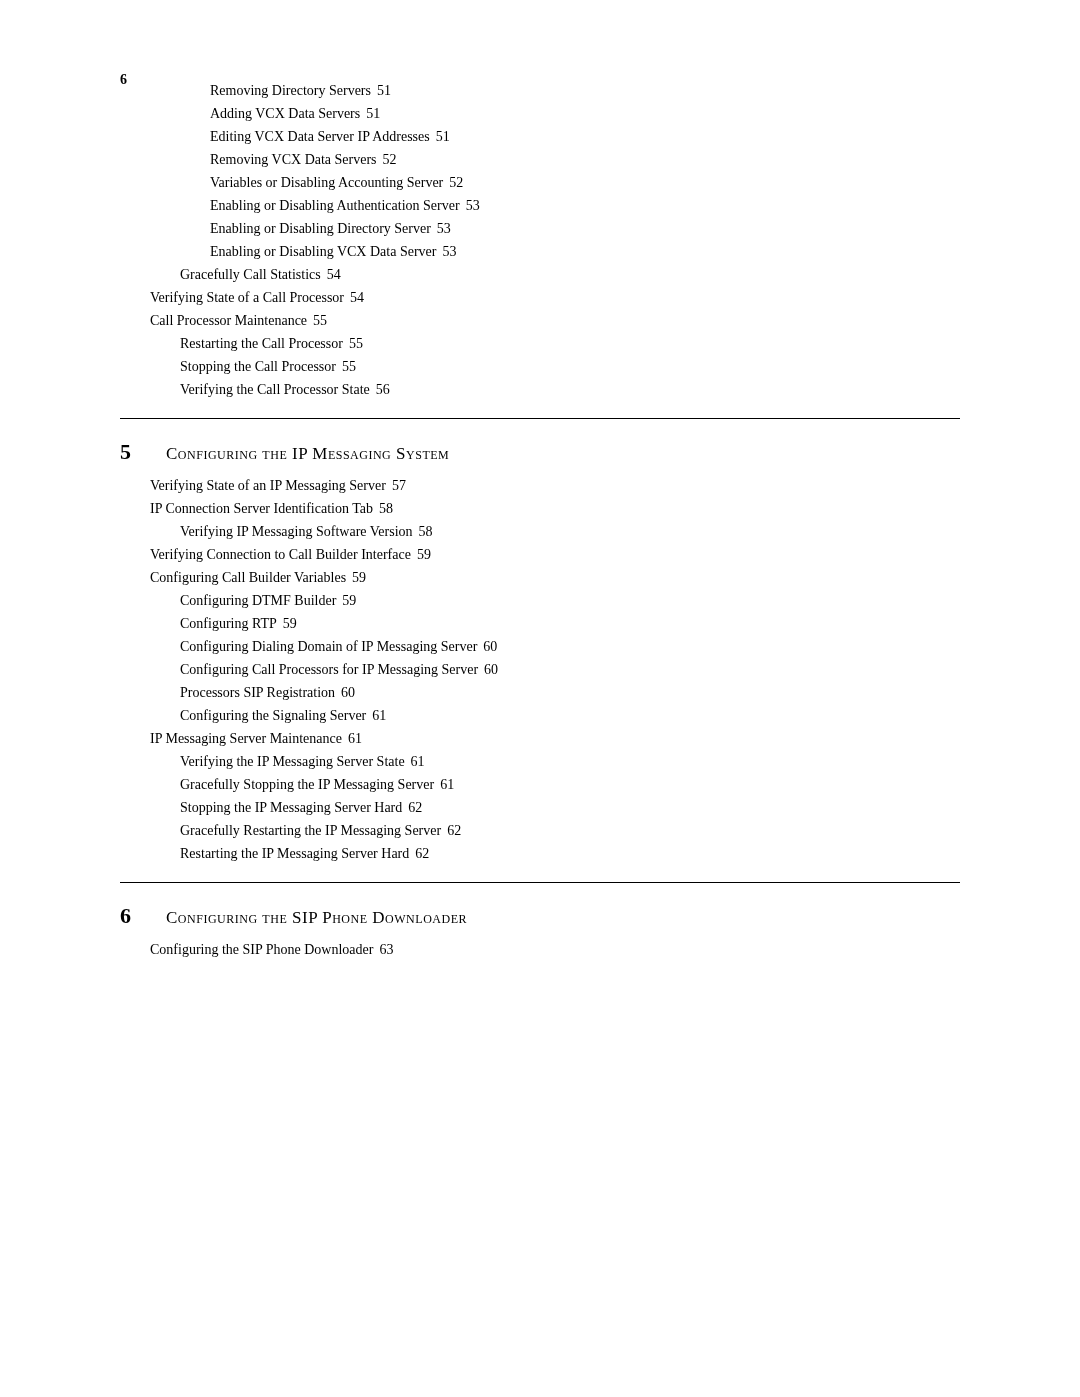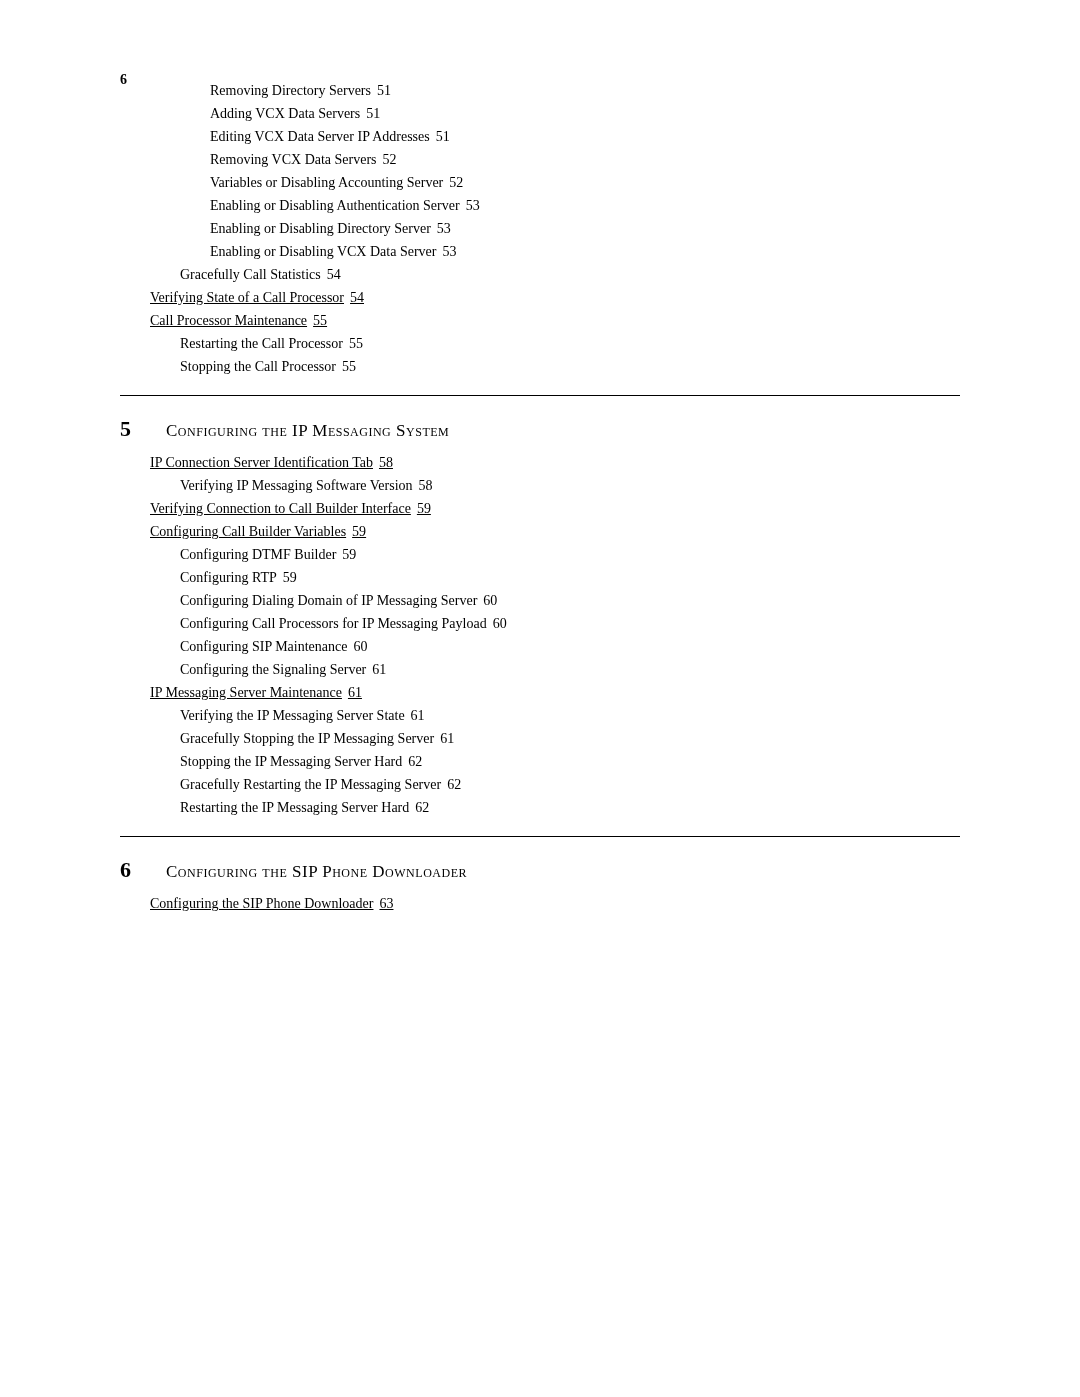--- a/index.html
+++ b/index.html
@@ -46,21 +46,21 @@
     }
 
     .toc-text {
       white-space: nowrap;
     }
 
     .toc-page {
       margin-left: 6px;
       white-space: nowrap;
     }
-    .indent-1 { padding-left: 30px; text-decoration: underline; }
+    .indent-1 { padding-left: 30px; }
     .indent-2 { padding-left: 60px; }
     .indent-3 { padding-left: 90px; }
 
     .chapter-section {
       margin-top: 20px;
       margin-bottom: 8px;
     }
 
     .chapter-divider {
       border: none;
@@ -145,30 +145,38 @@
       <span class="toc-page">55</span>
     </div>
     <div class="toc-entry indent-2">
       <span class="toc-text">Restarting the Call Processor</span>
       <span class="toc-page">55</span>
     </div>
     <div class="toc-entry indent-2">
       <span class="toc-text">Stopping the Call Processor</span>
       <span class="toc-page">55</span>
     </div>
+    <div class="toc-entry indent-2">
+      <span class="toc-text">Verifying the Call Processor State</span>
+      <span class="toc-page">56</span>
+    </div>
   </div>
 
   <hr class="chapter-divider">
   <div class="chapter-section">
     <div class="chapter-header">
       <span class="chapter-number">5</span>
       <span class="chapter-title">Configuring the IP Messaging System</span>
     </div>
     <div class="toc-entries">
       <div class="toc-entry indent-1">
+        <span class="toc-text">Verifying State of an IP Messaging Server</span>
+        <span class="toc-page">57</span>
+      </div>
+      <div class="toc-entry indent-1">
         <span class="toc-text">IP Connection Server Identification Tab</span>
         <span class="toc-page">58</span>
       </div>
       <div class="toc-entry indent-2">
         <span class="toc-text">Verifying IP Messaging Software Version</span>
         <span class="toc-page">58</span>
       </div>
       <div class="toc-entry indent-1">
         <span class="toc-text">Verifying Connection to Call Builder Interface</span>
         <span class="toc-page">59</span>
@@ -183,25 +191,25 @@
       </div>
       <div class="toc-entry indent-2">
         <span class="toc-text">Configuring RTP</span>
         <span class="toc-page">59</span>
       </div>
       <div class="toc-entry indent-2">
         <span class="toc-text">Configuring Dialing Domain of IP Messaging Server</span>
         <span class="toc-page">60</span>
       </div>
       <div class="toc-entry indent-2">
-        <span class="toc-text">Configuring Call Processors for IP Messaging Payload</span>
+        <span class="toc-text">Configuring Call Processors for IP Messaging Server</span>
         <span class="toc-page">60</span>
       </div>
       <div class="toc-entry indent-2">
-        <span class="toc-text">Configuring SIP Maintenance</span>
+        <span class="toc-text">Processors SIP Registration</span>
         <span class="toc-page">60</span>
       </div>
       <div class="toc-entry indent-2">
         <span class="toc-text">Configuring the Signaling Server</span>
         <span class="toc-page">61</span>
       </div>
       <div class="toc-entry indent-1">
         <span class="toc-text">IP Messaging Server Maintenance</span>
         <span class="toc-page">61</span>
       </div>

